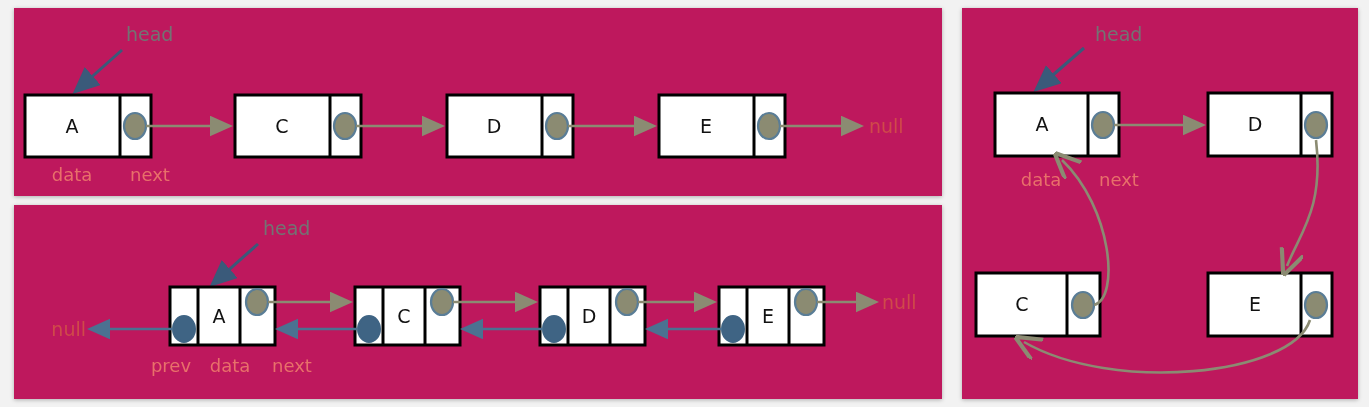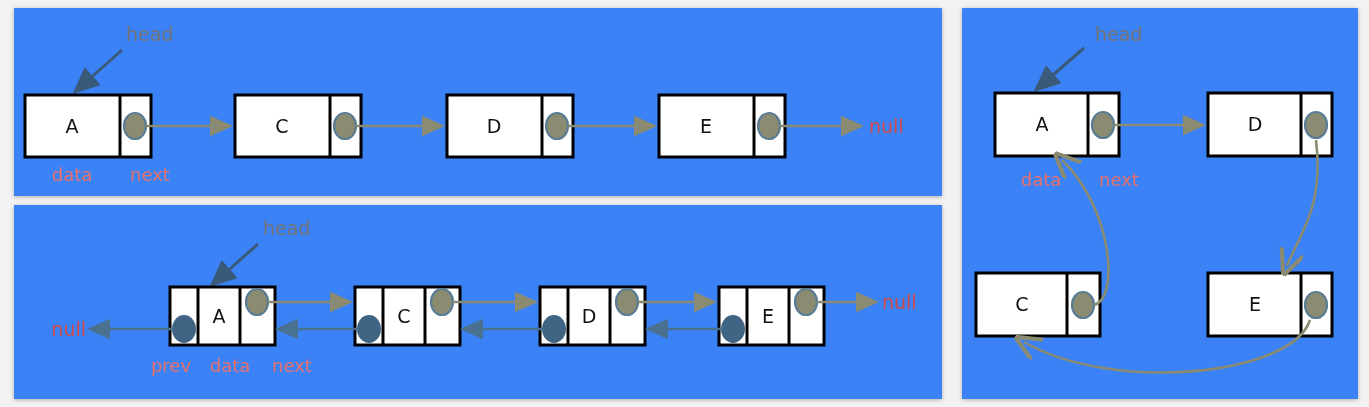--- a/index.html
+++ b/index.html
@@ -5,21 +5,21 @@
   html,body{margin:0;padding:0;}
   body{
     width:1369px;height:407px;
     background:#f2f2f2;
     font-family:"DejaVu Sans", sans-serif;
     position:relative;
     overflow:hidden;
   }
   .panel{
     position:absolute;
-    background:#3b82f6;
+    background:#be185d;
     box-shadow:0 1px 4px rgba(0,0,0,0.28);
     overflow:hidden;
   }
   #panel-singly{ left:14px;  top:8px;   width:928px; height:188px; }
   #panel-doubly{ left:14px;  top:205px; width:928px; height:194px; }
   #panel-circular{ left:962px; top:8px; width:396px; height:391px; }
 
   .svgroot{position:absolute;left:0;top:0;width:100%;height:100%;}
 
   .node-rect{ fill:#ffffff; stroke:#000000; stroke-width:3; }

